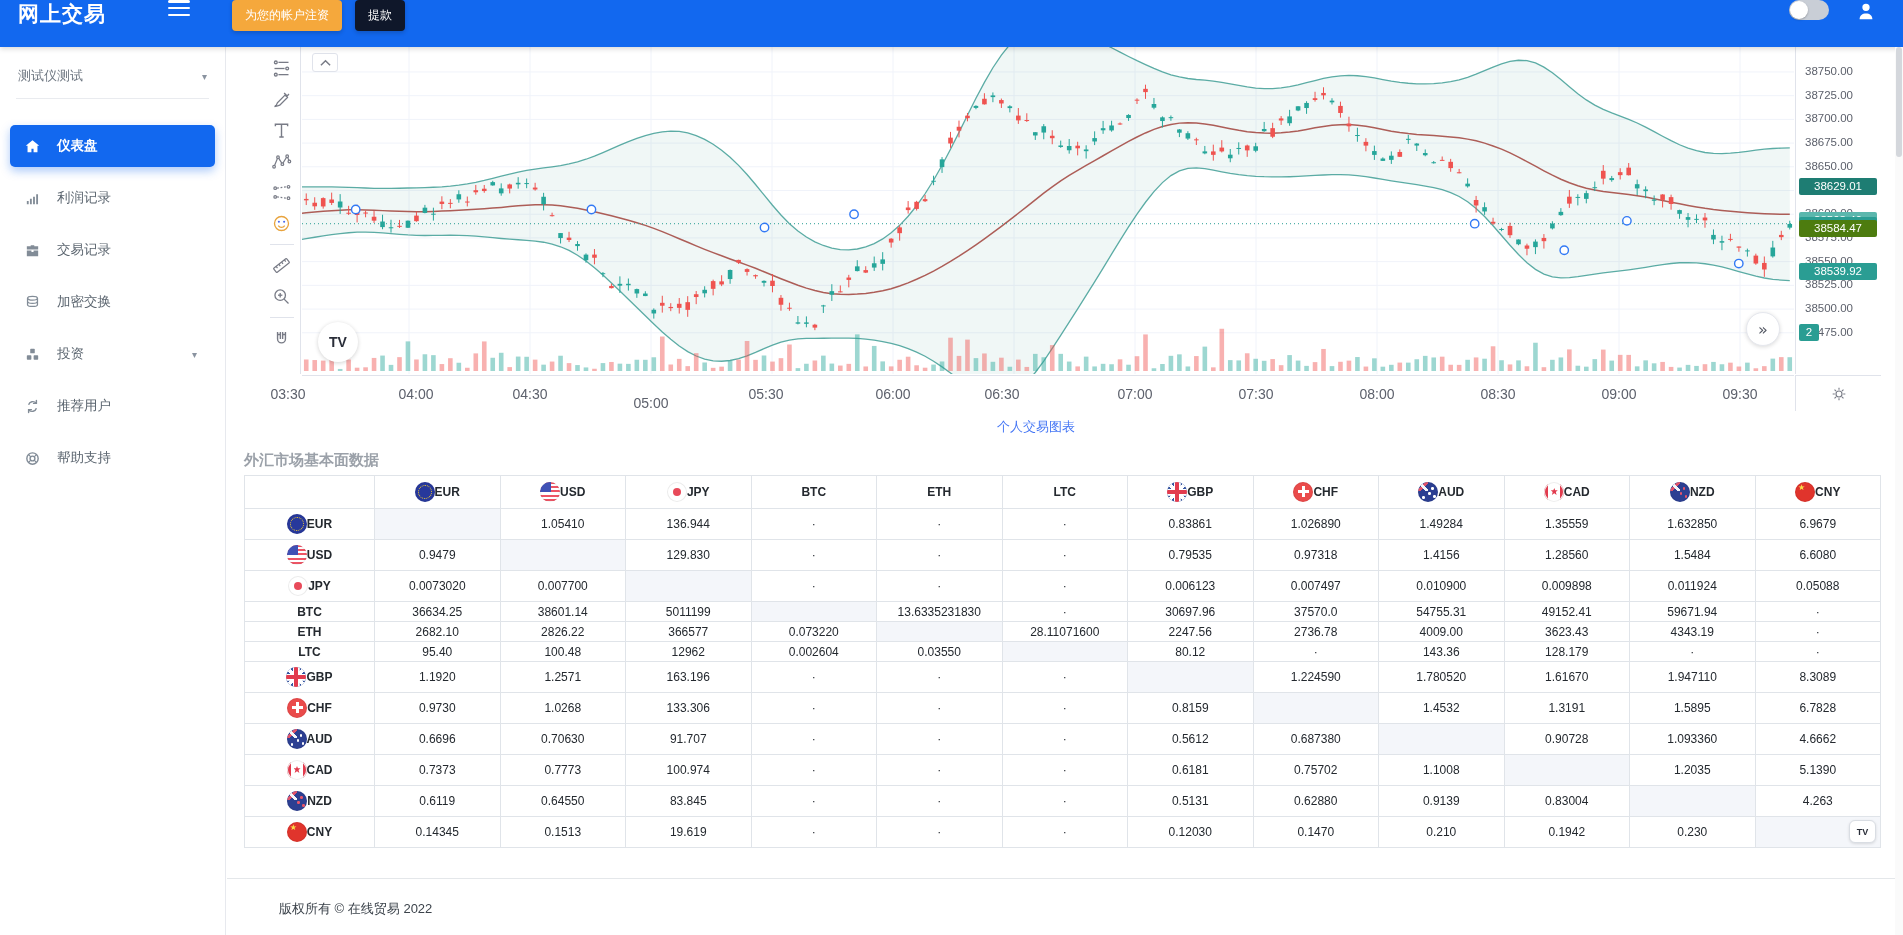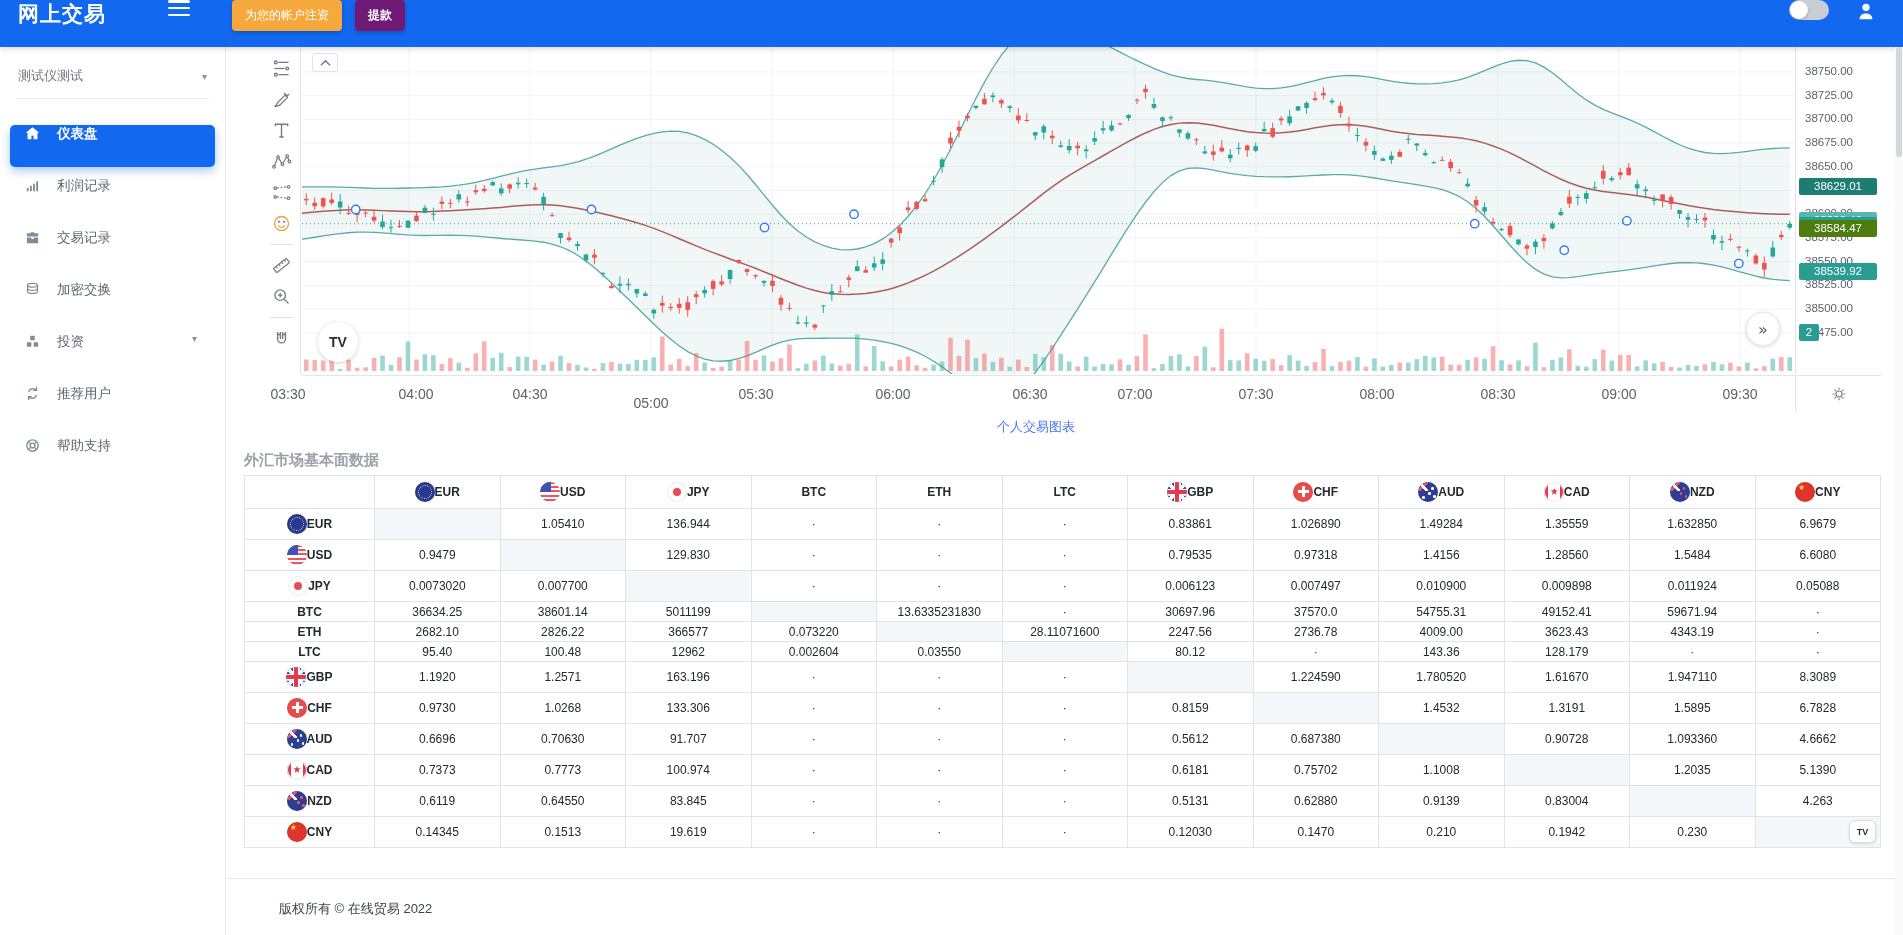--- a/index.html
+++ b/index.html
@@ -9,37 +9,37 @@
   
   .navbar { position:absolute; top:0; left:0; width:1903px; height:47px; background:#1268ef;
     display:flex; align-items:flex-start; z-index:40; box-shadow:0 2px 5px rgba(0,0,0,.15); }
   .brand { color:#fff; font-size:21px; font-weight:700; padding-left:18px; letter-spacing:1px; }
   .hamburger { margin-left:62px; width:22px; height:16px; display:flex; flex-direction:column;
     justify-content:space-between; cursor:pointer; }
   .hamburger span { display:block; height:2.5px; background:#fff; border-radius:2px; }
   .btn { border:none; border-radius:4px; font-size:12px; color:#fff; padding:7px 13px;
     cursor:pointer; font-family:inherit; box-shadow:0 2px 4px rgba(0,0,0,.18); }
   .btn-fund { background:#f5a83c; margin-left:42px; }
-  .btn-withdraw { background:#701a75; margin-left:13px;font-weight:bold; }
+  .btn-withdraw { background:#0f172a; margin-left:13px; }
   .nav-spacer { flex:1; }
   .toggle { width:40px; height:20px; background:#c9ced6; border-radius:10px; position:relative;
     cursor:pointer; margin-right:26px; }
   .toggle .knob { position:absolute; left:1px; top:1px; width:18px; height:18px; background:#fff;
     border-radius:50%; box-shadow:0 1px 2px rgba(0,0,0,.25); }
   .avatar { margin-right:26px; cursor:pointer; display:flex; }
 
   
   .sidebar { position:absolute; top:47px; left:0; width:226px; height:888px; background:#fff;
     border-right:1px solid #e7e9ee; z-index:30; }
   .side-select { margin:8px 16px 0 16px; padding:12px 2px 13px 2px; display:flex;
     justify-content:space-between; align-items:center; color:#6d7680; font-size:13px;
     border-bottom:1px solid #e9ebef; cursor:pointer; }
   .caret { font-family:"DejaVu Sans",sans-serif; font-size:10px; color:#8a93a0; }
   .menu { padding-top:16px; }
-  .menu-item { height:42px; margin:10px 10px 10px 0; display:flex; align-items:flex-start;
+  .menu-item { height:42px; margin:10px 10px 10px 0; display:flex; align-items:center;
     padding-left:24px; color:#5c6670; font-size:13.5px; cursor:pointer; border-radius:0 5px 5px 0; }
   .menu-item svg { width:17px; height:17px; margin-right:16px; color:#828c97; flex:none; }
   .menu-item.active { background:#1268ef; color:#fff; border-radius:5px; margin-left:10px;
     padding-left:14px; font-weight:700; box-shadow:0 4px 10px rgba(18,104,239,.35); }
   .menu-item.active svg { color:#fff; }
   .menu-item .caret { margin-left:auto; margin-right:18px; }
 
   
   .content { position:absolute; left:227px; top:47px; width:1676px; height:888px; background:#fff; }
 
@@ -908,23 +908,23 @@
         <span class="price-badge" style="background: rgb(42, 157, 147); top: 169.983px;">38588.13</span>
         <span class="price-badge" style="background: #4d7c0f; top: 173.454px;">38584.47</span>
         <span class="price-badge" style="background: rgb(42, 157, 147); top: 215.705px;">38539.92</span>
         <span class="price-badge small" style="background: rgb(42, 157, 147); top: 277.274px;">2</span>
       </div>
     <div class="time-axis" id="time-axis">
         <span class="time-tick" style="left: -14px;">03:30</span>
         <span class="time-tick" style="left: 107px; padding-left: 14px;">04:00</span>
         <span class="time-tick" style="left: 228px;">04:30</span>
         <span class="time-tick" style="left: 349px; margin-top: 9px;">05:00</span>
-        <span class="time-tick" style="left: 454px;">05:30</span>
+        <span class="time-tick" style="left: 464px;">05:30</span>
         <span class="time-tick" style="left: 591px;">06:00</span>
-        <span class="time-tick" style="left: 728px;">06:30</span>
+        <span class="time-tick" style="left: 700px;">06:30</span>
         <span class="time-tick" style="left: 833px;">07:00</span>
         <span class="time-tick" style="left: 954px;">07:30</span>
         <span class="time-tick" style="left: 1075px;">08:00</span>
         <span class="time-tick" style="left: 1196px;">08:30</span>
         <span class="time-tick" style="left: 1317px;">09:00</span>
         <span class="time-tick" style="left: 1438px;">09:30</span>
       </div>
     <div class="axis-corner">
       <svg width="16" height="16" viewBox="0 0 24 24" fill="none" stroke="currentColor" stroke-width="1.7">
           <circle cx="12" cy="12" r="4.5"></circle>

